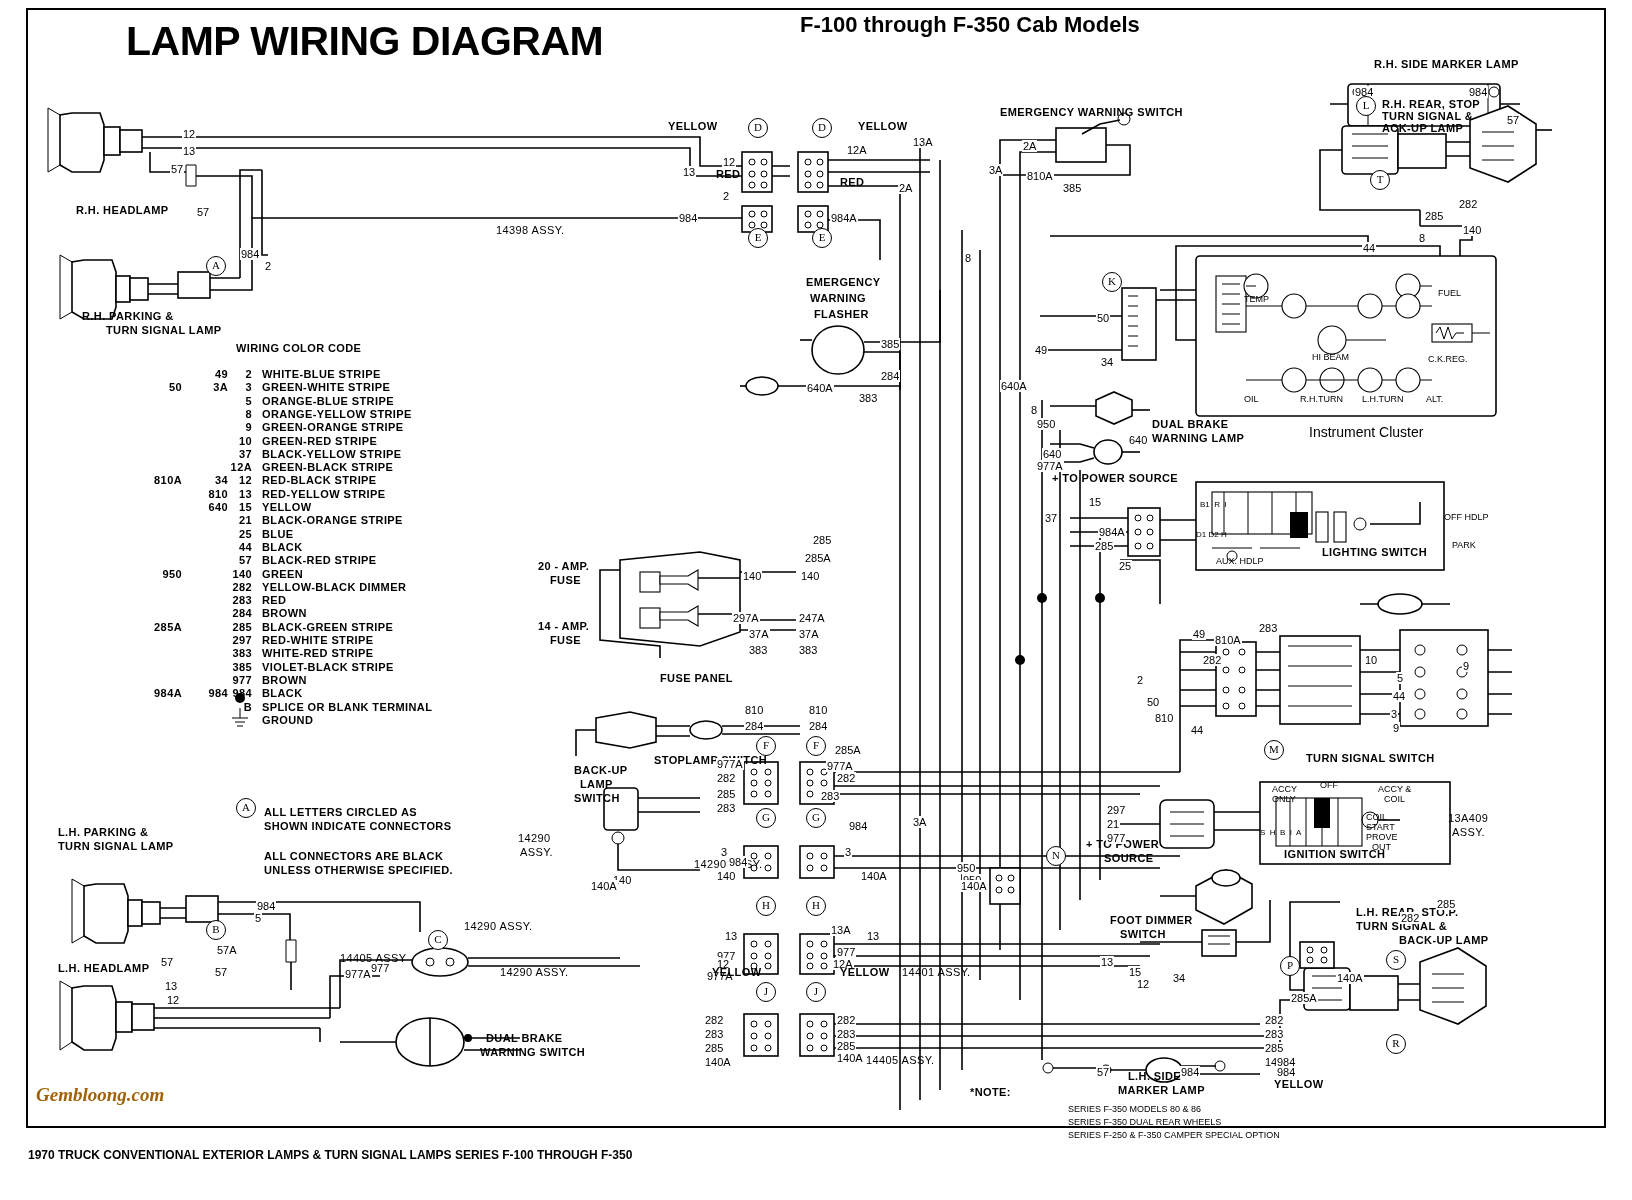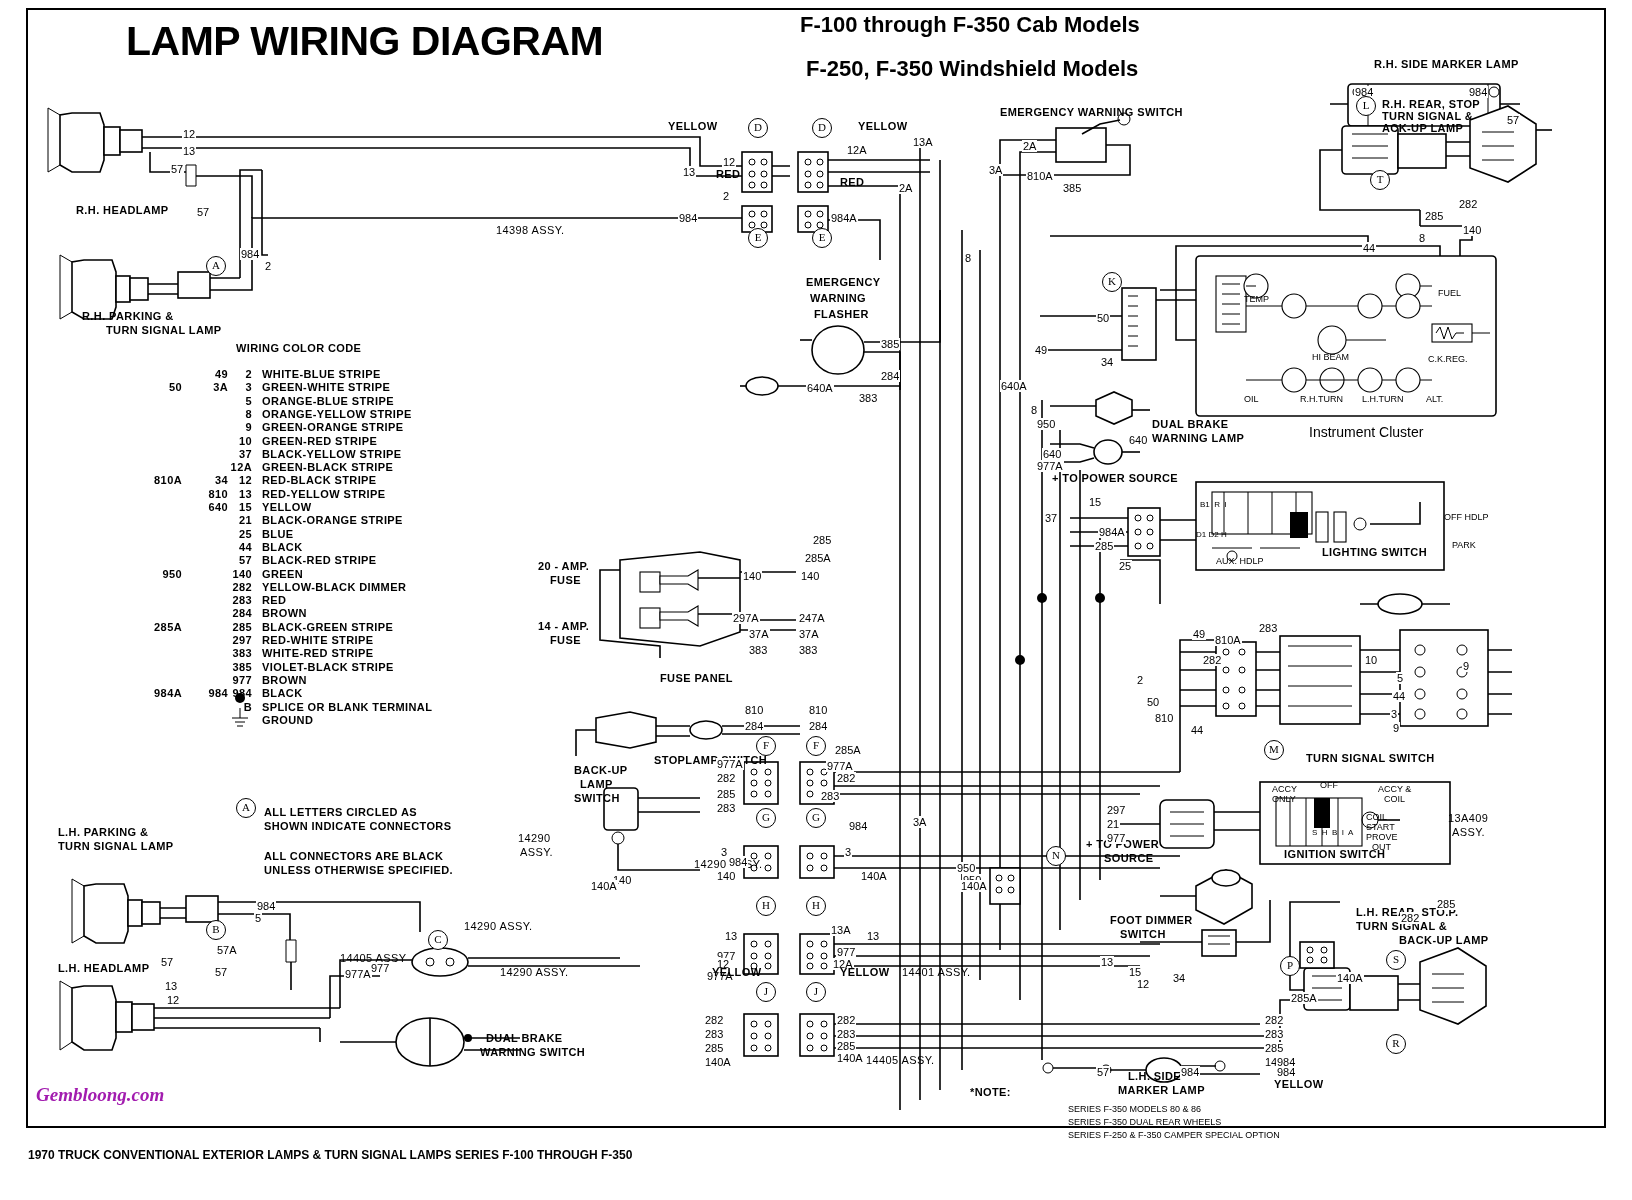--- a/index.html
+++ b/index.html
@@ -9,41 +9,40 @@
 
   .t{position:absolute;white-space:pre;font-family:"Liberation Sans",sans-serif;}
   .title-main{font-family:"Liberation Sans",sans-serif;font-weight:bold;font-size:41px;letter-spacing:-0.5px;}
   .title-sub{font-weight:bold;font-size:22px;}
   .footer{font-weight:bold;font-size:12px;}
   .lbl{font-size:11px;letter-spacing:0.4px;}
   .lbl-b{font-size:11px;font-weight:bold;letter-spacing:0.4px;}
   .num{font-size:11px;}
   .tiny{font-size:9px;}
   .tiny2{font-size:8px;}
-  .wm{position:absolute;left:36px;top:1084px;font-size:19px;color:#a21caf;font-family:"Liberation Serif",serif;font-style:italic;font-weight:bold;}
+  .wm{position:absolute;left:36px;top:1084px;font-size:19px;color:#a16207;font-family:"Liberation Serif",serif;font-style:italic;font-weight:bold;}
 
   .conn{position:absolute;border:1.5px solid #000;border-radius:50%;width:20px;height:20px;box-sizing:border-box;font-size:11px;text-align:center;line-height:17px;background:#fff;font-family:"Liberation Serif",serif;}
 
   svg{position:absolute;left:0;top:0;}
   .w{stroke:#000;stroke-width:1.6;fill:none;}
   .thin{stroke:#000;stroke-width:1;fill:none;}
   .fillblk{fill:#000;}
   .boxw{stroke:#000;stroke-width:1.6;fill:#fff;}
   .boxw2{stroke:#000;stroke-width:1.1;fill:#fff;}
 </style>
 </head>
 <body>
 
 <div id="sheet">
 
   <div class="bdr"></div>
 
   <div class="t title-main" style="left:126px;top:18px;">LAMP WIRING DIAGRAM</div>
   <div class="t title-sub" style="left:800px;top:12px;">F-100 through F-350 Cab Models</div>
-  <div class="t title-sub" style="left:806px;top:56px;">F-250, F-350 Windshield Models</div>
 
   <svg width="1632" height="1200" viewBox="0 0 1632 1200">
 
     <g>
       <path class="w" d="M60 115 L60 165 L72 172 L100 172 L104 160 L104 125 L100 113 L72 113 Z"></path>
       <path class="thin" d="M60 115 L48 108 L48 172 L60 165"></path>
       <rect class="boxw" x="104" y="127" width="16" height="28"></rect>
       <rect class="boxw" x="120" y="130" width="22" height="22"></rect>
       <path class="w" d="M142 137 L178 137 M142 148 L178 148"></path>
       <path class="w" d="M178 137 L236 137 M178 148 L232 148"></path>
@@ -527,21 +526,21 @@
   <div class="t lbl-b" style="left:1284px;top:848px;">IGNITION SWITCH</div>
   <div class="t tiny" style="left:1272px;top:784px;">ACCY</div>
   <div class="t tiny" style="left:1272px;top:794px;">ONLY</div>
   <div class="t tiny" style="left:1320px;top:780px;">OFF</div>
   <div class="t tiny" style="left:1378px;top:784px;">ACCY &amp;</div>
   <div class="t tiny" style="left:1384px;top:794px;">COIL</div>
   <div class="t tiny" style="left:1366px;top:812px;">COIL</div>
   <div class="t tiny" style="left:1366px;top:822px;">START</div>
   <div class="t tiny" style="left:1366px;top:832px;">PROVE</div>
   <div class="t tiny" style="left:1372px;top:842px;">OUT</div>
-  <div class="t tiny2" style="left:1312px;top:828px;">S  H  B  I  A</div>
+  <div class="t tiny2" style="left:1260px;top:828px;">S  H  B  I  A</div>
   <div class="t lbl" style="left:1448px;top:812px;">13A409</div>
   <div class="t lbl" style="left:1452px;top:826px;">ASSY.</div>
 
   <div class="t lbl-b" style="left:1110px;top:914px;">FOOT DIMMER</div>
   <div class="t lbl-b" style="left:1120px;top:928px;">SWITCH</div>
 
   <div class="t lbl-b" style="left:1374px;top:58px;">R.H. SIDE MARKER LAMP</div>
   <div class="t lbl-b" style="left:1382px;top:98px;">R.H. REAR, STOP</div>
   <div class="t lbl-b" style="left:1382px;top:110px;">TURN SIGNAL &amp;</div>
   <div class="t lbl-b" style="left:1382px;top:122px;">ACK-UP LAMP</div>

